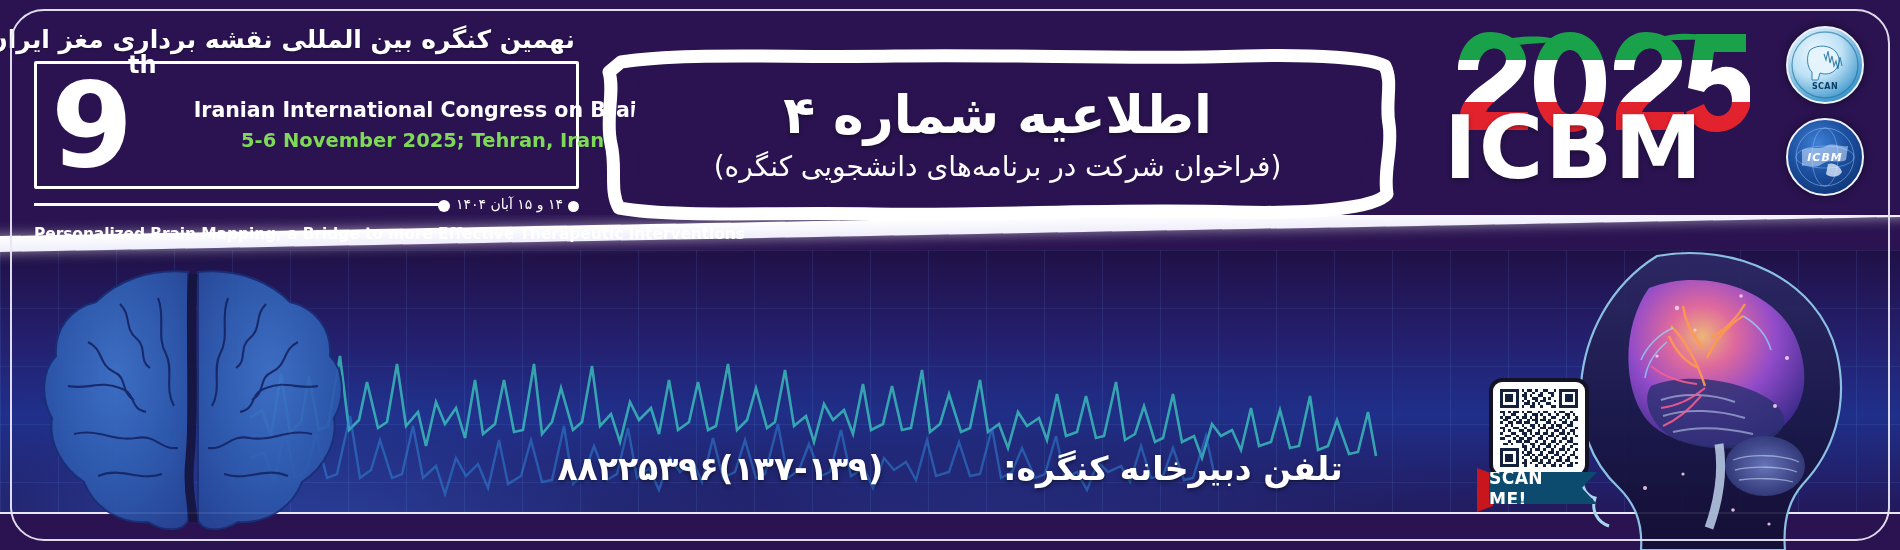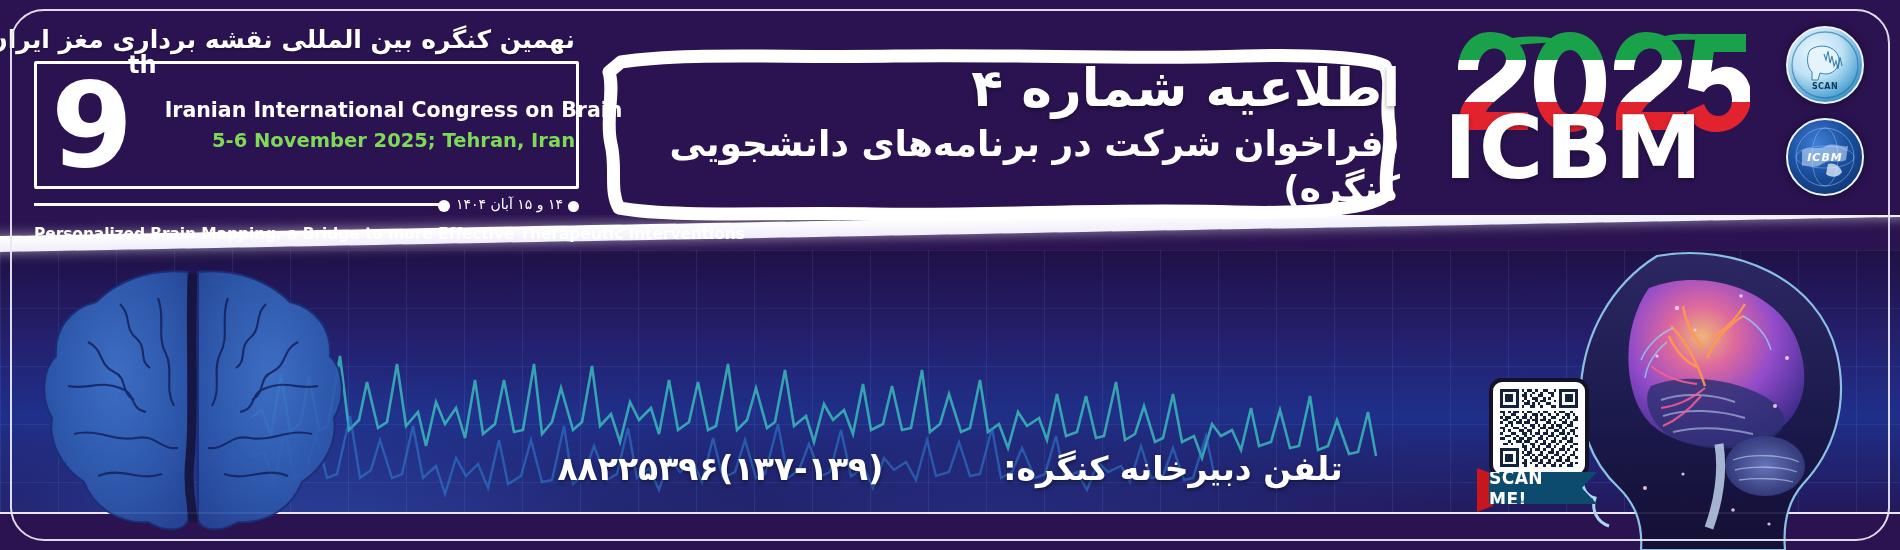--- a/index.html
+++ b/index.html
@@ -77,21 +77,21 @@
   .ll-top .lead{
     flex:1;height:0;border-top:3px solid #fff;margin-bottom:2px;position:relative;
   }
   .ll-top .lead::after{
     content:"";position:absolute;right:-2px;top:-6px;width:12px;height:12px;
     border-radius:50%;background:#fff;
   }
 
   .ll-box{
     margin-top:5px;height:128px;border:3px solid #fff;border-radius:2px;
-    display:flex;align-items:center;padding:0 10px 0 14px;box-sizing:border-box;
+    display:flex;align-items:center;padding:0 10px 0 14px;box-sizing:border-box;gap:29px;
   }
   .nine{
     font-size:118px;font-weight:800;line-height:.82;letter-spacing:-5px;
     font-family:"DejaVu Sans","Liberation Sans",sans-serif;
     position:relative;padding-right:2px;
   }
   .nine sup{font-size:24px;font-weight:700;letter-spacing:0;top:-52px;position:relative;}
   .ll-lines{flex:1;text-align:center;padding-left:6px;}
   .ll-en{
     font-size:20.5px;font-weight:700;line-height:1.22;color:#fff;white-space:nowrap;
@@ -124,29 +124,29 @@
     color:#fff;letter-spacing:-.1px;white-space:nowrap;
   }
 
   
   .plaque{
     position:absolute;left:595px;top:48px;width:805px;height:175px;z-index:25;
   }
   .plaque svg{position:absolute;inset:0;width:100%;height:100%;}
   .plaque-text{
     position:absolute;inset:0;display:flex;flex-direction:column;
-    align-items:flex-start;justify-content:center;gap:4px;
+    align-items:center;justify-content:center;gap:4px;
     color:#fff;direction:rtl;
   }
   .plaque-title{
     font-size:52px;font-weight:700;line-height:1.1;
     text-shadow:0 2px 4px rgba(0,0,0,.35);
   }
   .plaque-sub{
-    font-size:36px;font-weight:700;line-height:1.25;
+    font-size:28px;font-weight:400;line-height:1.25;
   }
 
   
   .logo-right{
     position:absolute;right:150px;top:20px;width:300px;height:200px;z-index:20;
   }
   .logo-right .y2025{
     position:relative;height:110px;
   }
   .logo-right .y2025 svg{position:absolute;left:0;top:0;}

